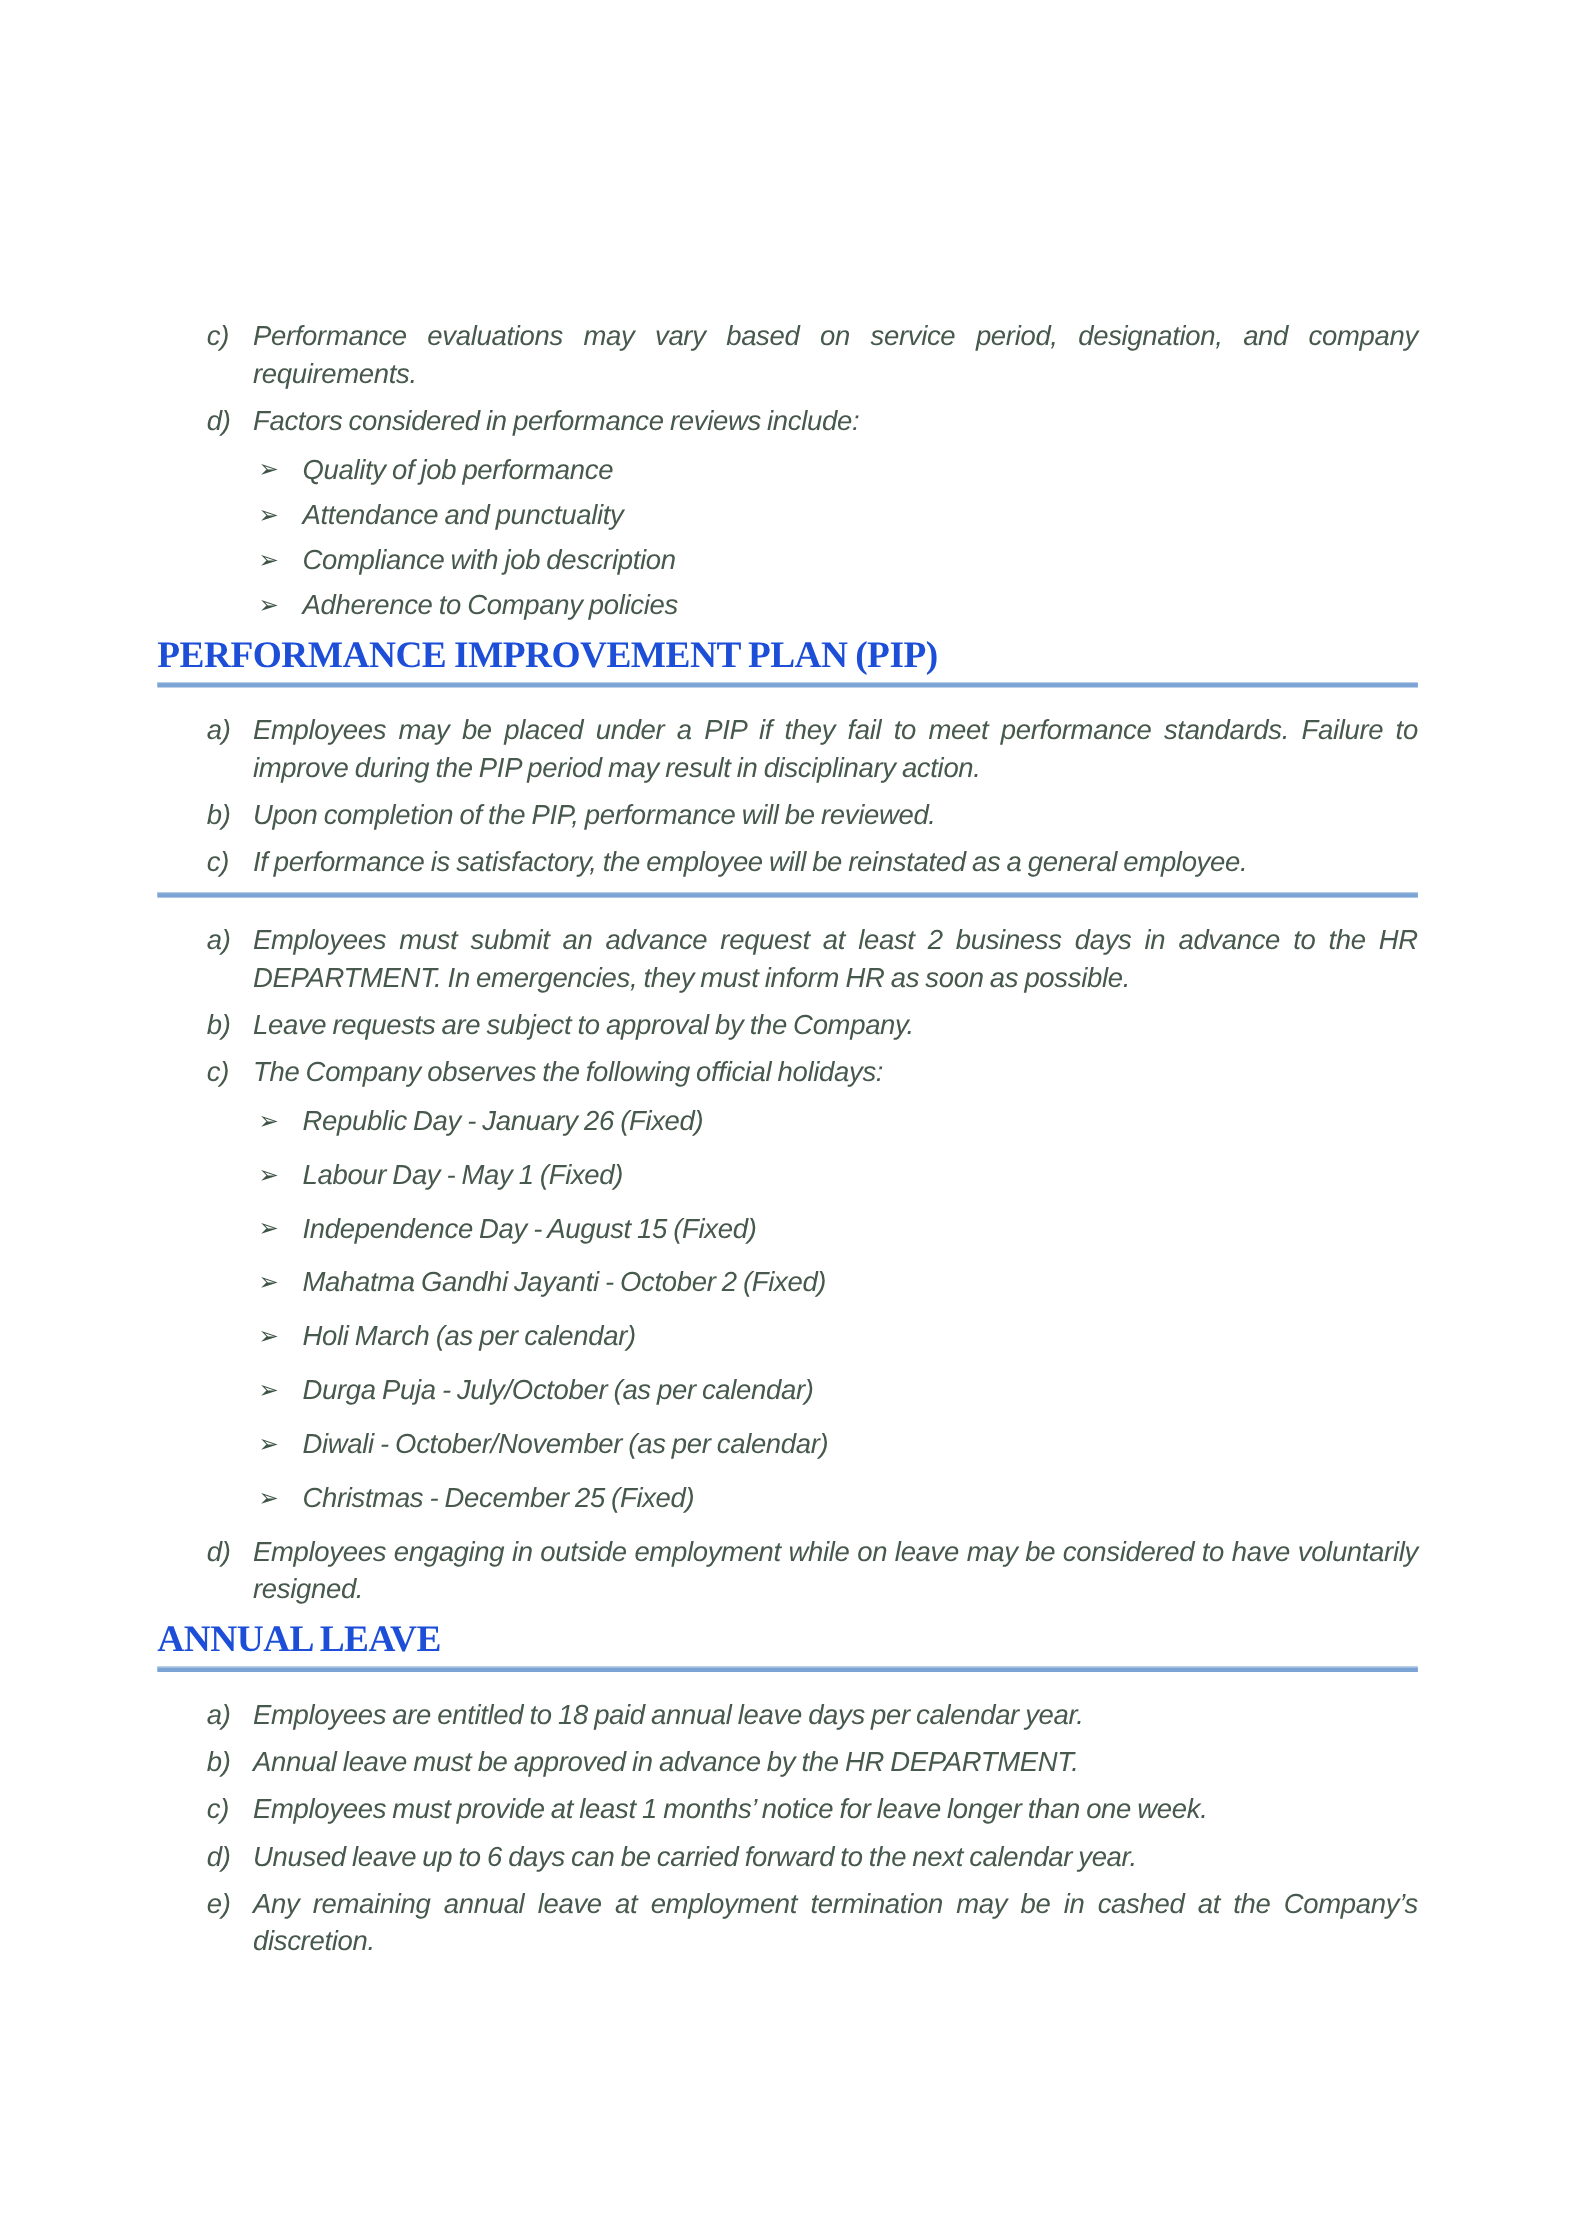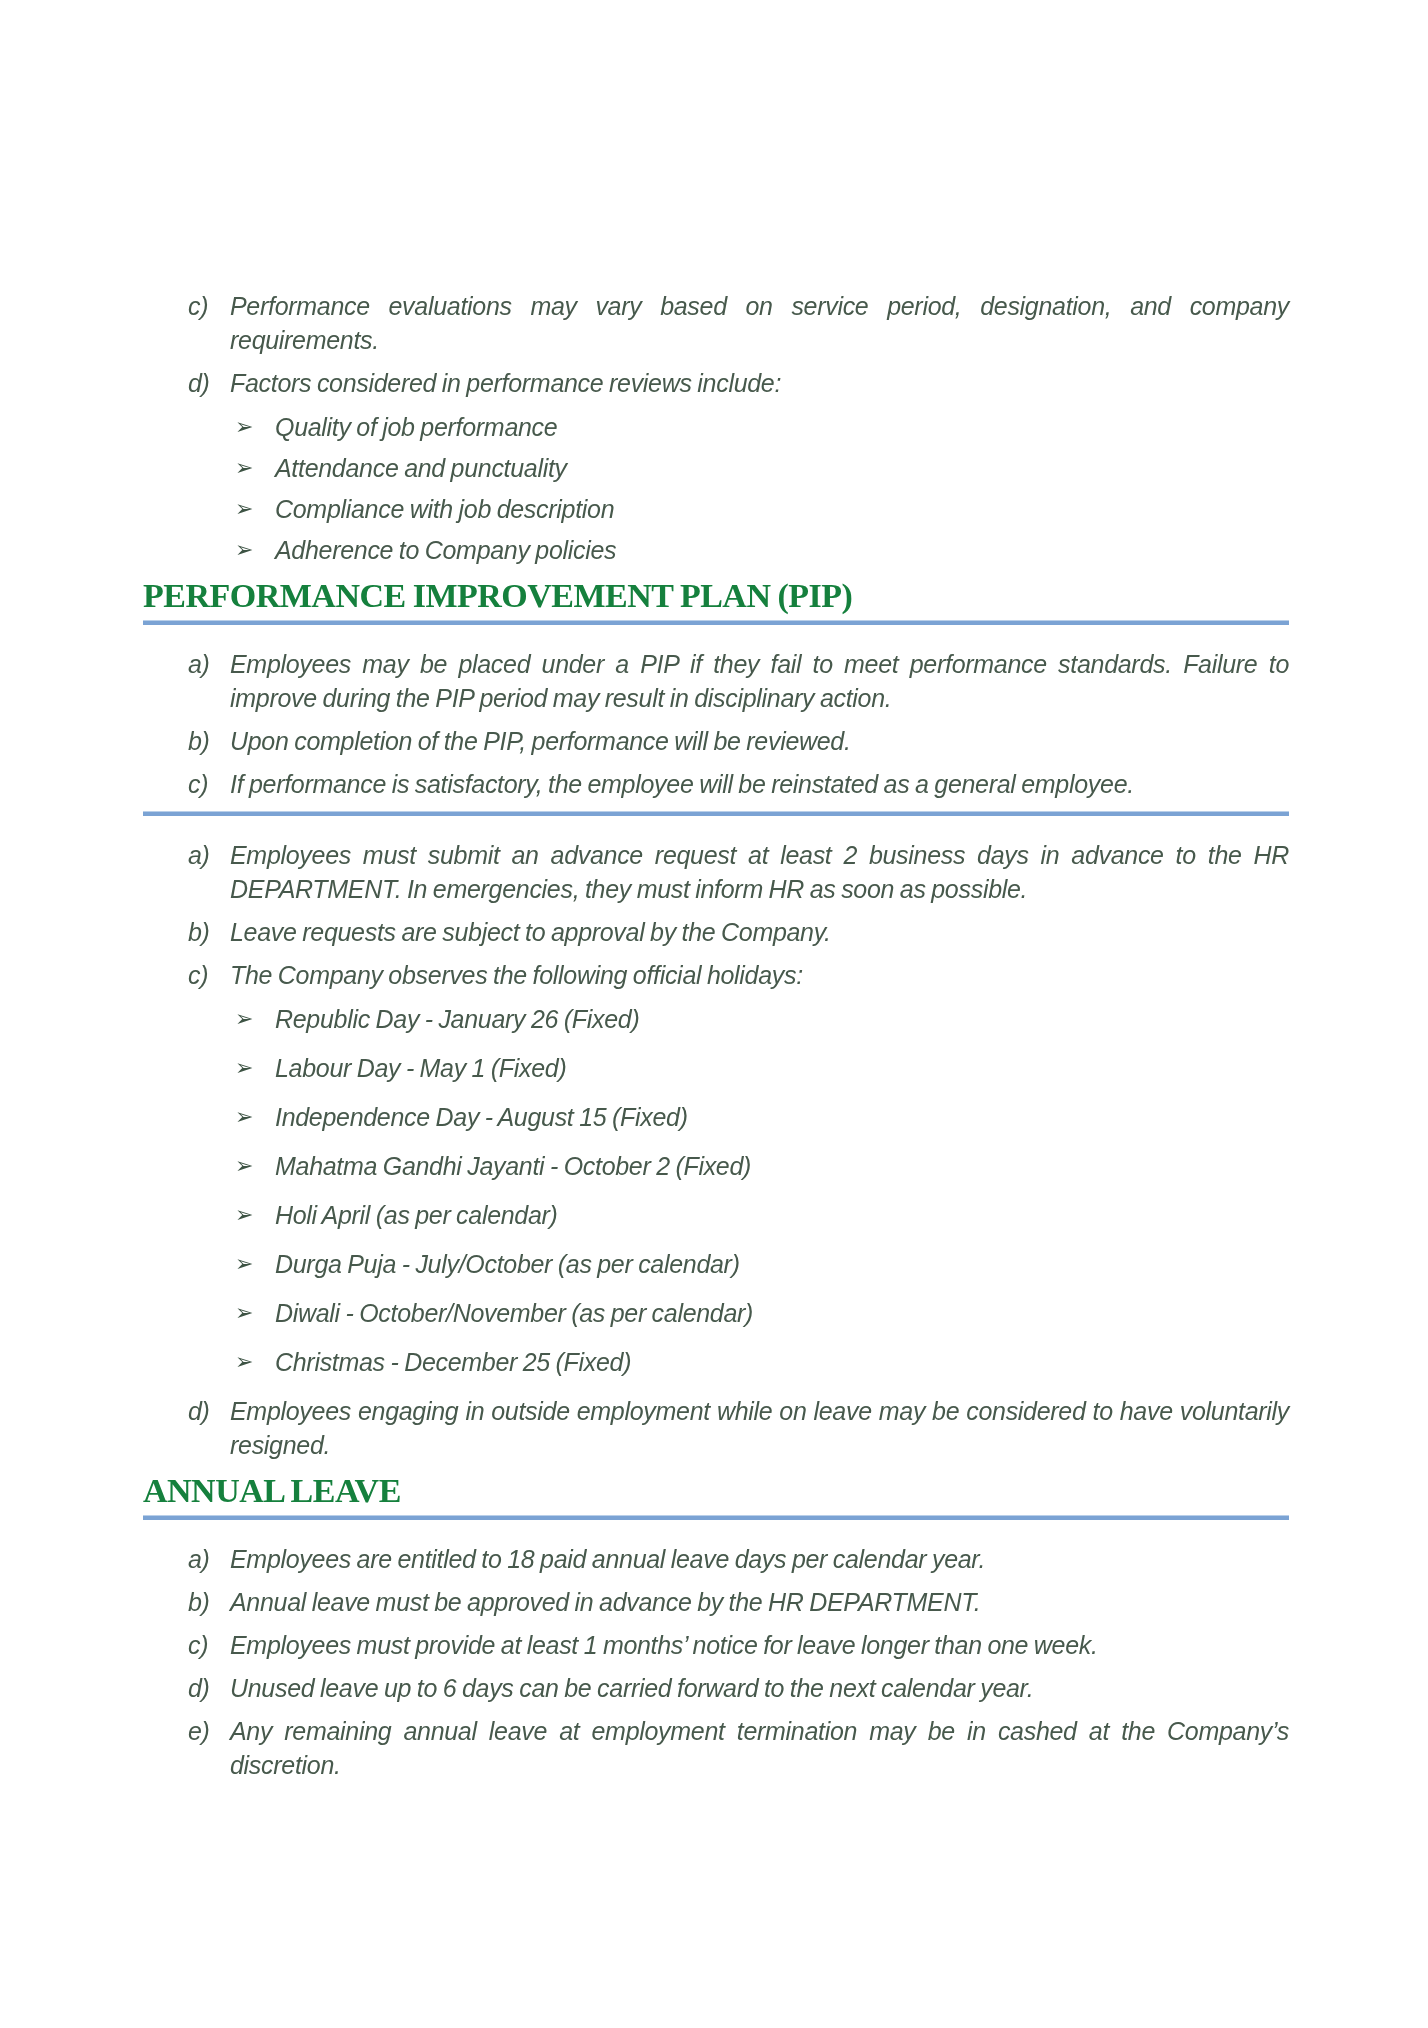--- a/index.html
+++ b/index.html
@@ -30,21 +30,21 @@
     position:absolute; left:92px; top:0;
     font-style:normal; font-size:22px; color:#3d5344;
   }
   
   .sec-heading { margin:10px 0 22px 0; }
   .sec-heading h2 {
     margin:0;
     font-family:"Liberation Serif", serif;
     font-style:normal; font-weight:bold;
     font-size:34px; line-height:38px; letter-spacing:-0.5px;
-    color:#15803d;
+    color:#1d4ed8;
   }
   .sec-heading .rule {
     height:4px; background:#7ba3d4; margin-top:5px;
     border-top:1px solid #b9cfe9;
   }
 </style>
 </head>
 <body>
 
 <div class="page">
@@ -123,21 +123,21 @@
       <li>
         <span class="tick">➢</span>
         <span class="bold">Independence Day</span><span> - August 15 (Fixed)</span>
       </li>
       <li>
         <span class="tick">➢</span>
         <span class="bold">Mahatma Gandhi Jayanti</span><span> - October 2 (Fixed)</span>
       </li>
       <li>
         <span class="tick">➢</span>
-        <span class="bold">Holi April</span><span> (as per calendar)</span>
+        <span class="bold">Holi March</span><span> (as per calendar)</span>
       </li>
       <li>
         <span class="tick">➢</span>
         <span class="bold">Durga Puja</span><span> - July/October (as per calendar)</span>
       </li>
       <li>
         <span class="tick">➢</span>
         <span class="bold">Diwali</span><span> - October/November (as per calendar)</span>
       </li>
       <li>

